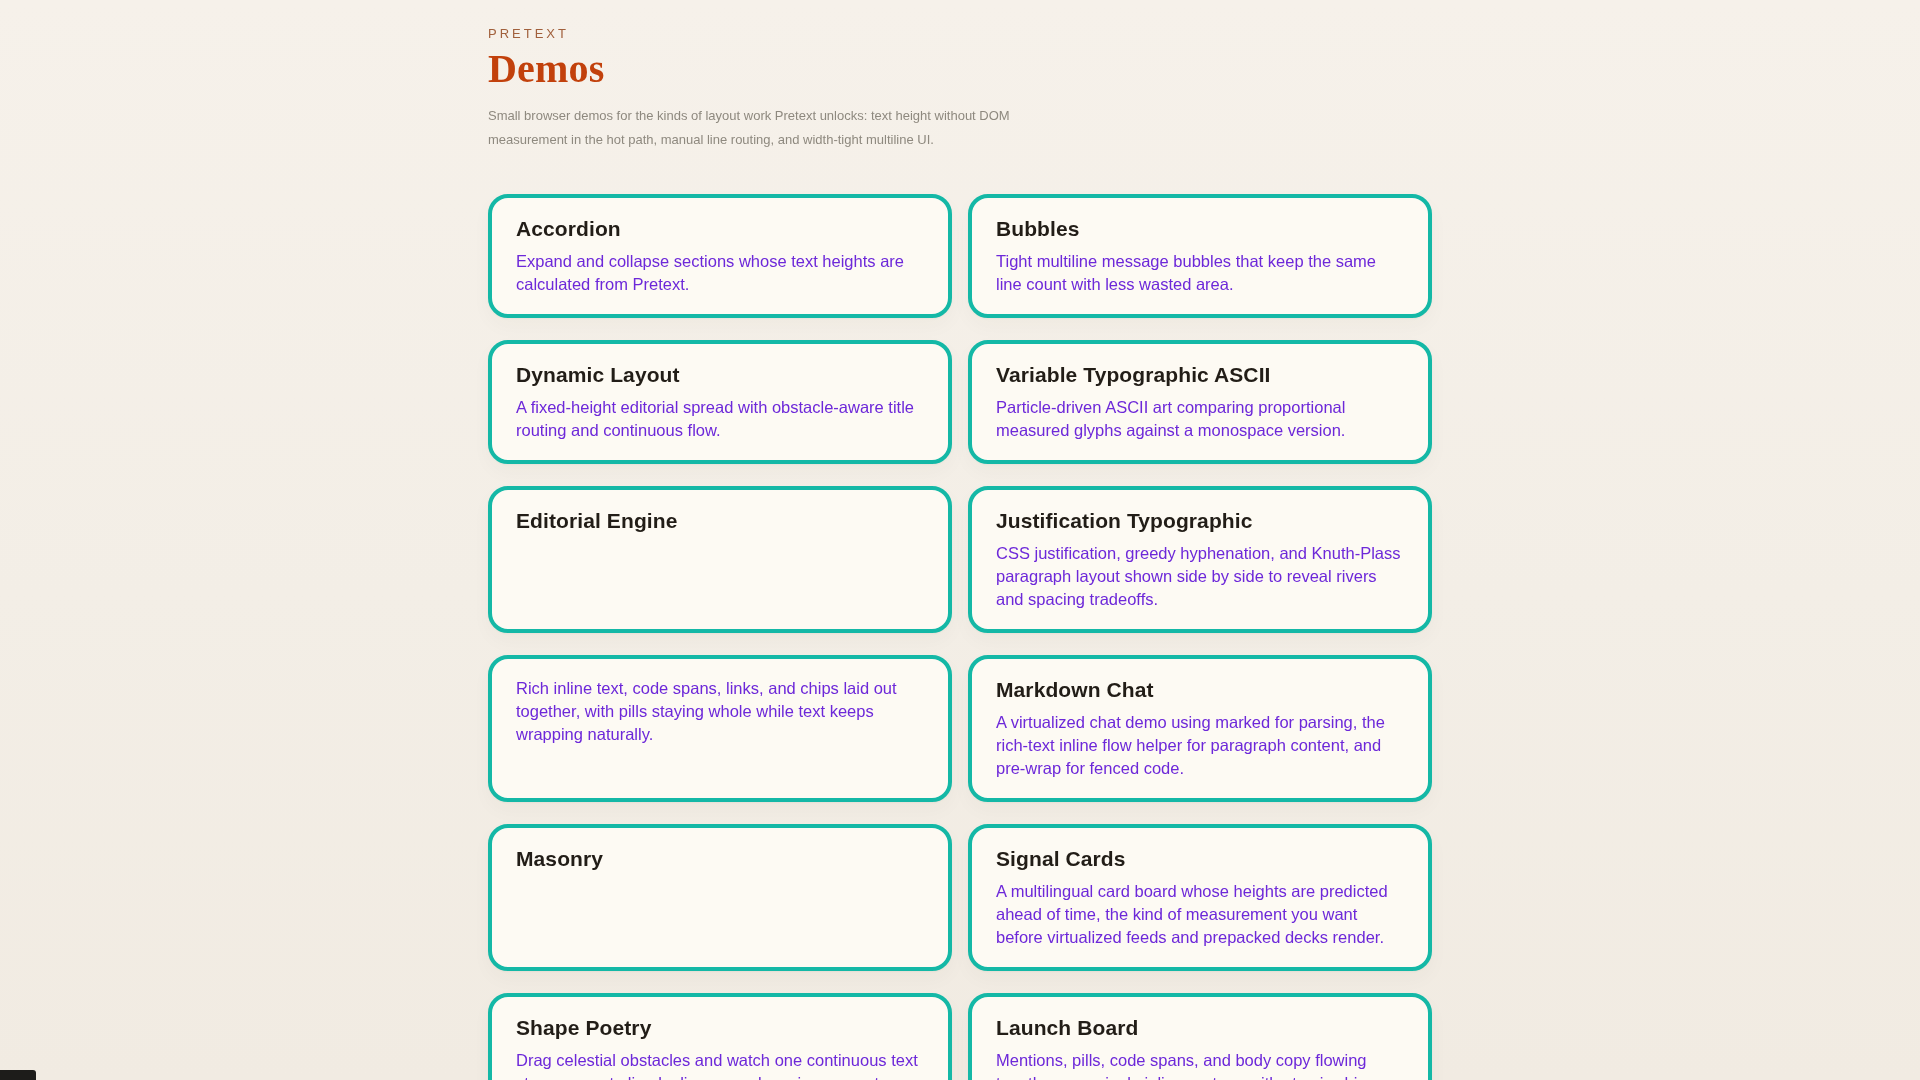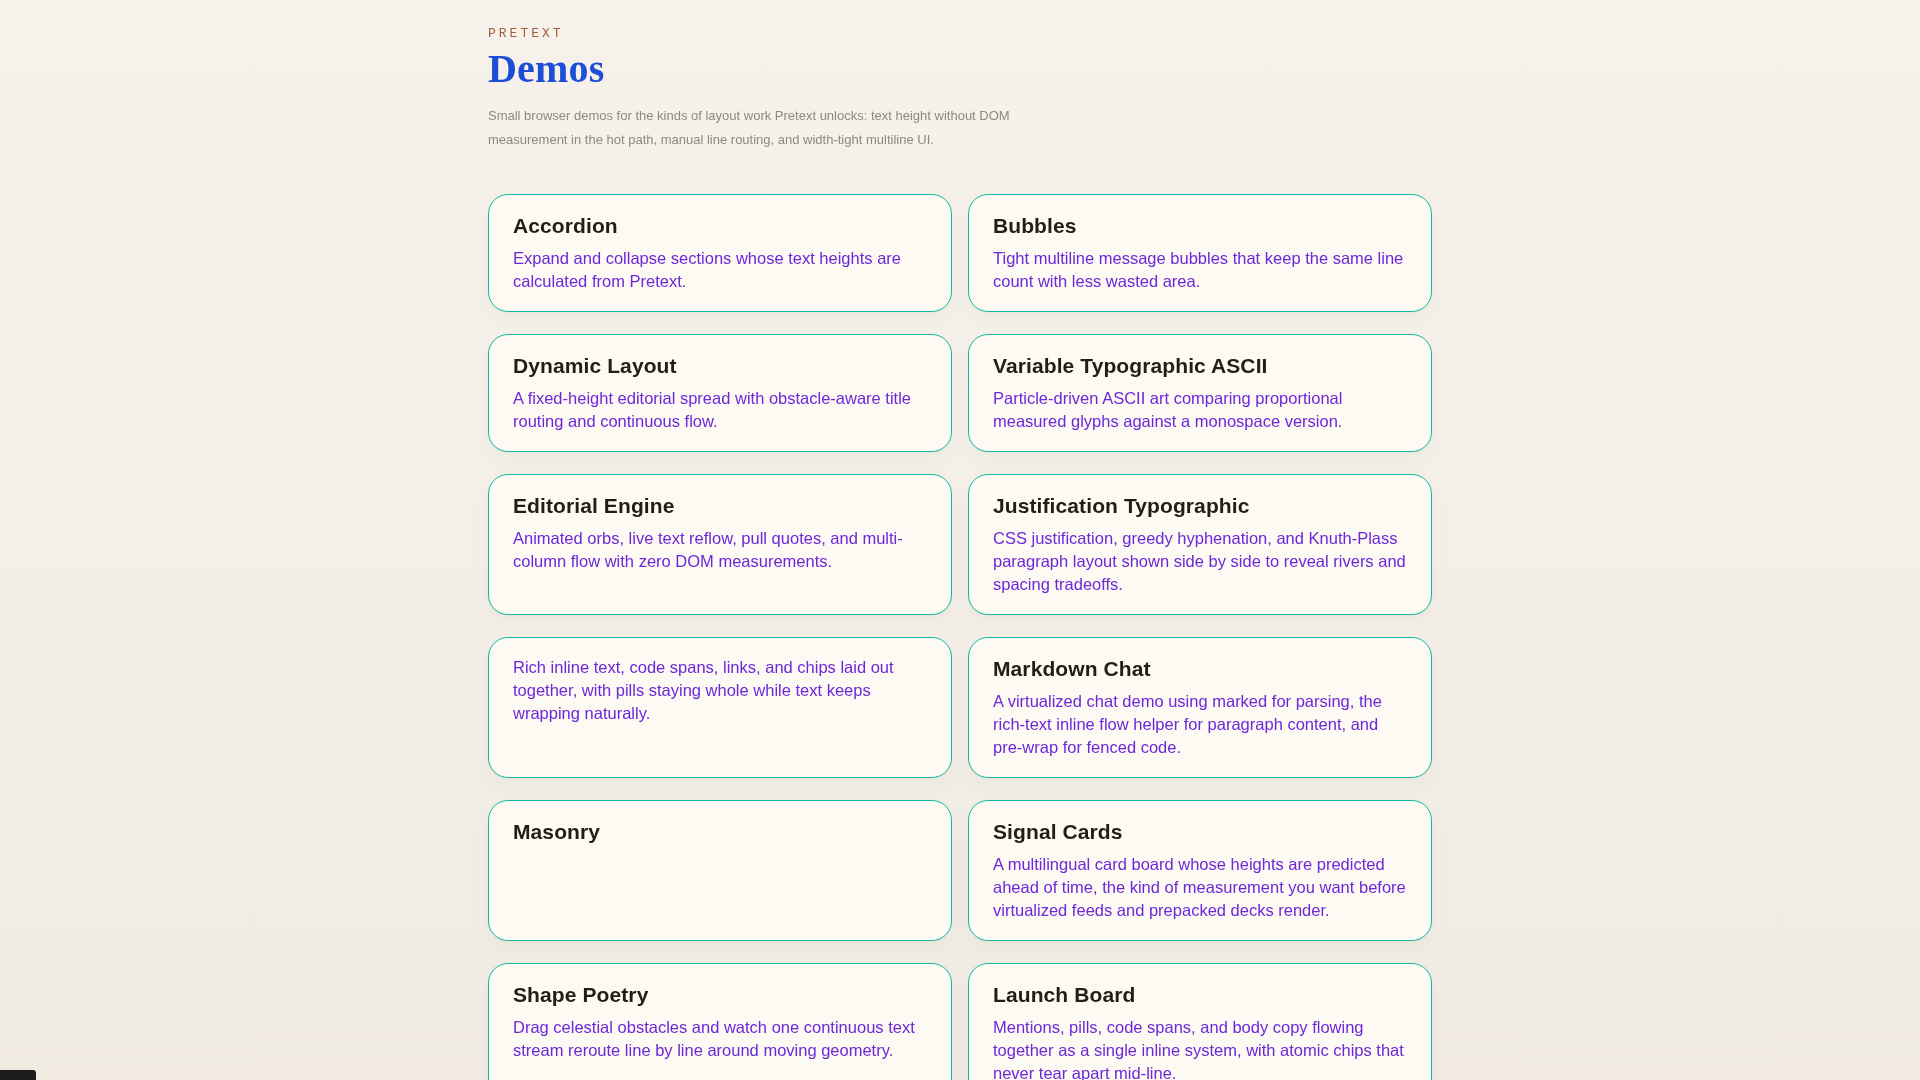--- a/index.html
+++ b/index.html
@@ -22,29 +22,28 @@
     padding-top: 26px;
   }
 
   .eyebrow {
     font-size: 13px;
     line-height: 16px;
     letter-spacing: 3px;
     font-weight: 500;
     color: #a1603c;
     text-transform: uppercase;
-    font-family: Liberation Mono, monospace;
   }
 
   .page-title {
     font-family: "Liberation Serif", "DejaVu Serif", serif;
     font-size: 40px;
     line-height: 46px;
     font-weight: 700;
-    color: #1d4ed8;
+    color: #c2410c;
     margin-top: 4px;
     margin-bottom: 12px;
     letter-spacing: 0.2px;
   }
 
   .lede {
     font-size: 13px;
     line-height: 24px;
     color: #8e897f;
     max-width: 560px;
@@ -53,21 +52,21 @@
 
   .grid {
     display: grid;
     grid-template-columns: 1fr 1fr;
     column-gap: 16px;
     row-gap: 22px;
   }
 
   .card {
     background: #fdfaf3;
-    border: 1px solid #14b8a6;
+    border: 4px solid #14b8a6;
     border-radius: 20px;
     padding: 18px 24px 18px 24px;
     box-shadow: 0 1px 2px rgba(70, 55, 30, 0.04), 0 8px 20px rgba(70, 55, 30, 0.03);
     cursor: pointer;
   }
 
   .card-title {
     font-size: 21px;
     line-height: 26px;
     font-weight: 700;
@@ -118,21 +117,20 @@
     <p class="card-desc">A fixed-height editorial spread with obstacle-aware title routing and continuous flow.</p>
   </article>
 
   <article class="card">
     <h2 class="card-title">Variable Typographic ASCII</h2>
     <p class="card-desc">Particle-driven ASCII art comparing proportional measured glyphs against a monospace version.</p>
   </article>
 
   <article class="card">
     <h2 class="card-title">Editorial Engine</h2>
-    <p class="card-desc">Animated orbs, live text reflow, pull quotes, and multi-column flow with zero DOM measurements.</p>
   </article>
 
   <article class="card">
     <h2 class="card-title">Justification Typographic</h2>
     <p class="card-desc">CSS justification, greedy hyphenation, and Knuth-Plass paragraph layout shown side by side to reveal rivers and spacing tradeoffs.</p>
   </article>
 
   <article class="card">
     <p class="card-desc">Rich inline text, code spans, links, and chips laid out together, with pills staying whole while text keeps wrapping naturally.</p>
   </article>

